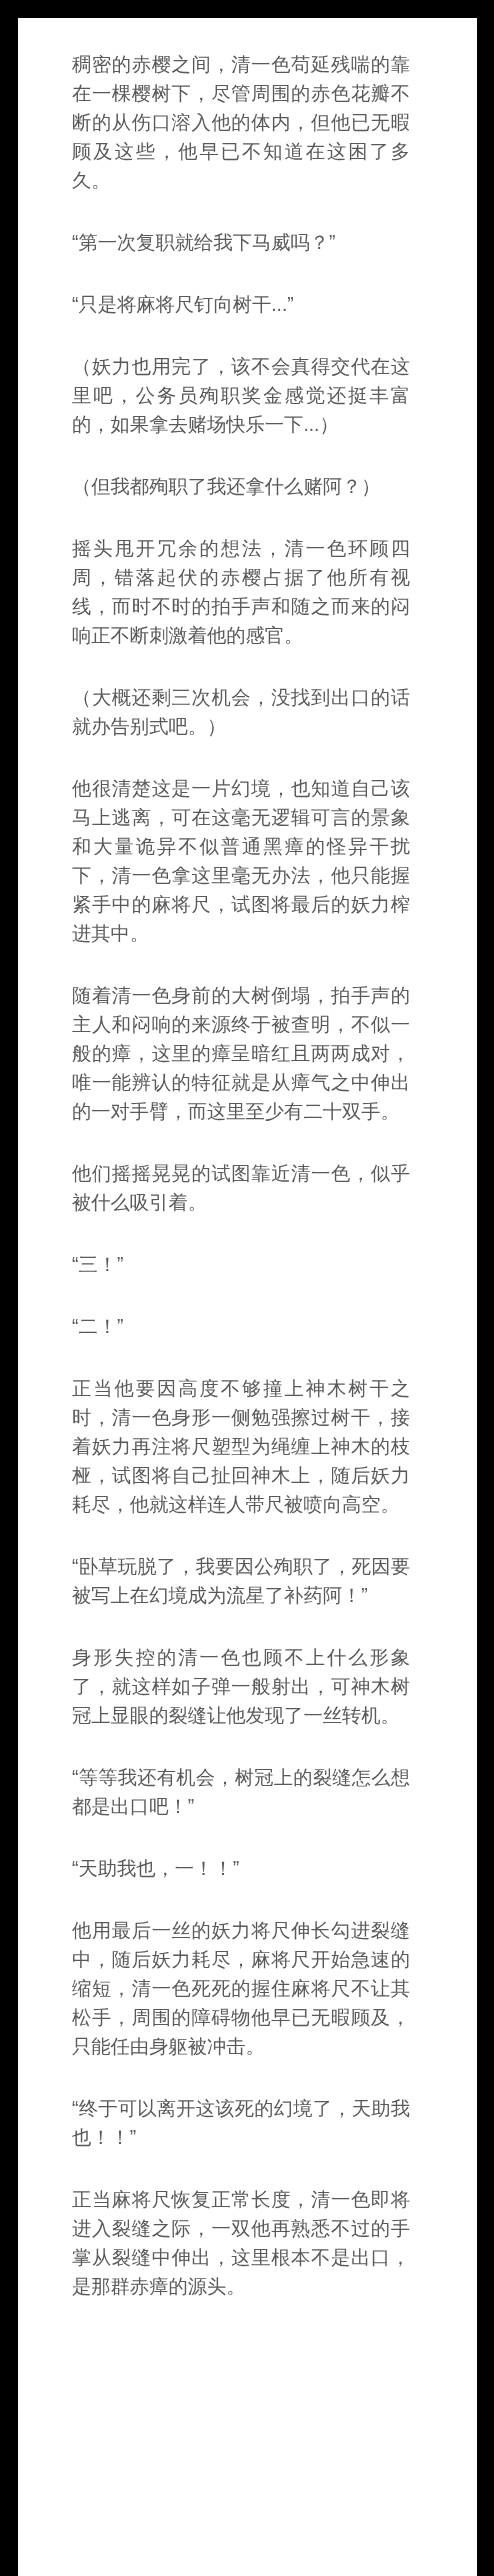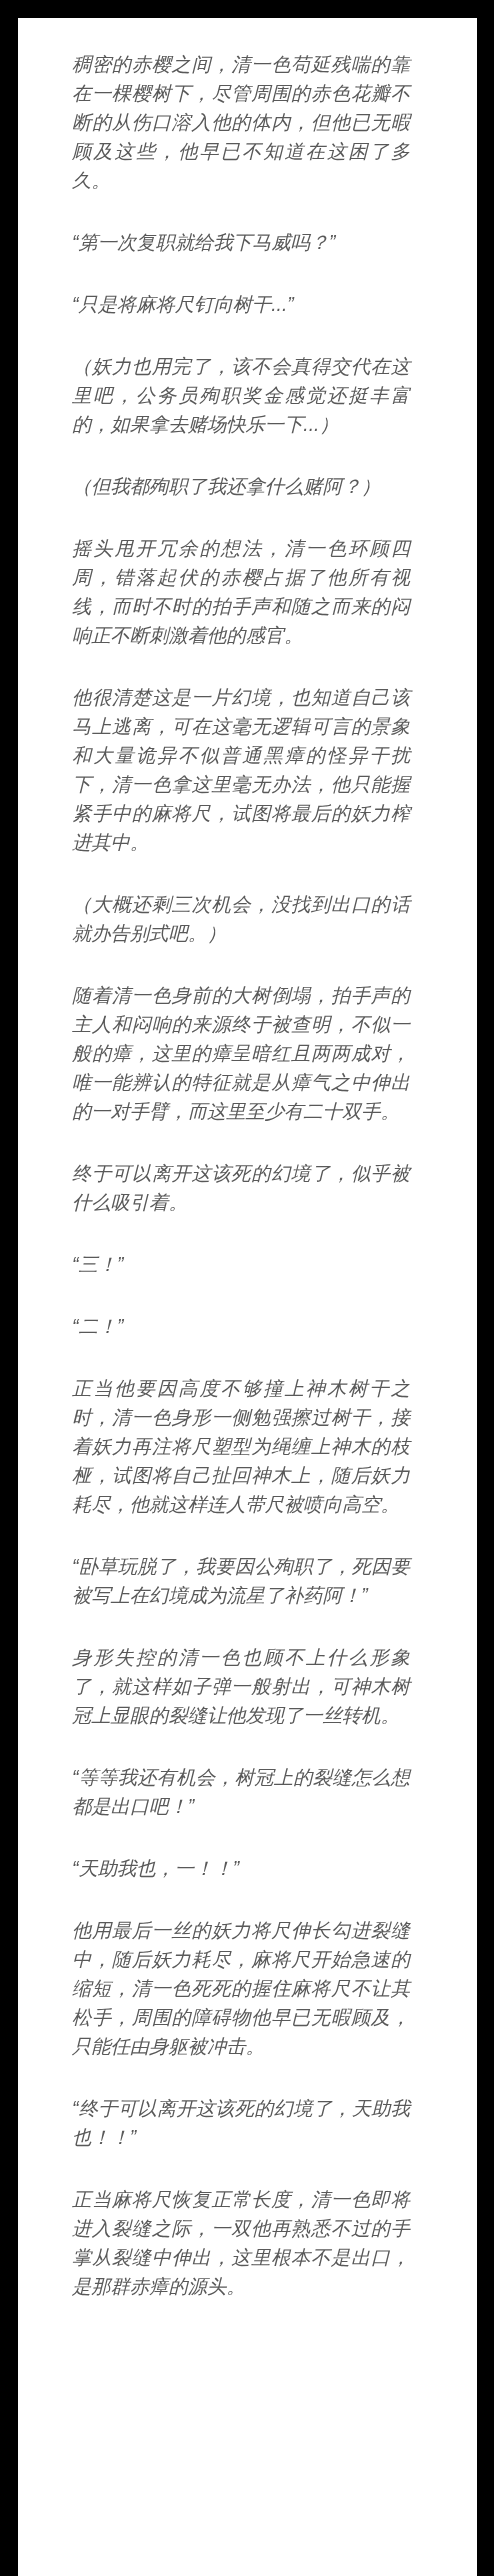--- a/index.html
+++ b/index.html
@@ -31,38 +31,37 @@
     margin: 0 12px 33px 0;
     font-size: 19.3px;
     line-height: 29px;
     font-weight: 500;
     color: var(--ink-color, #595959);
     text-align: justify;
     text-justify: inter-ideograph;
     word-break: normal;
     line-break: strict;
     letter-spacing: 0;
-    font-style: italic;
   }
 </style>
 </head>
 <body style="--frame-color: #000000; --card-color: #ffffff; --ink-color: #595959;">
 
 <div class="reader-card">
   <div class="paragraph-list">
       <p class="para">稠密的赤樱之间，清一色苟延残喘的靠在一棵樱树下，尽管周围的赤色花瓣不断的从伤口溶入他的体内，但他已无暇顾及这些，他早已不知道在这困了多久。</p>
       <p class="para">“第一次复职就给我下马威吗？”</p>
       <p class="para">“只是将麻将尺钉向树干...”</p>
       <p class="para">（妖力也用完了，该不会真得交代在这里吧，公务员殉职奖金感觉还挺丰富的，如果拿去赌场快乐一下...）</p>
       <p class="para">（但我都殉职了我还拿什么赌阿？）</p>
       <p class="para">摇头甩开冗余的想法，清一色环顾四周，错落起伏的赤樱占据了他所有视线，而时不时的拍手声和随之而来的闷响正不断刺激着他的感官。</p>
+      <p class="para">（大概还剩三次机会，没找到出口的话就办告别式吧。）</p>
       <p class="para">他很清楚这是一片幻境，也知道自己该马上逃离，可在这毫无逻辑可言的景象和大量诡异不似普通黑瘴的怪异干扰下，清一色拿这里毫无办法，他只能握紧手中的麻将尺，试图将最后的妖力榨进其中。</p>
-      <p class="para">（大概还剩三次机会，没找到出口的话就办告别式吧。）</p>
       <p class="para">随着清一色身前的大树倒塌，拍手声的主人和闷响的来源终于被查明，不似一般的瘴，这里的瘴呈暗红且两两成对，唯一能辨认的特征就是从瘴气之中伸出的一对手臂，而这里至少有二十双手。</p>
-      <p class="para">终于可以离开这该死的幻境了，似乎被什么吸引着。</p>
+      <p class="para">他们摇摇晃晃的试图靠近清一色，似乎被什么吸引着。</p>
       <p class="para">“三！”</p>
       <p class="para">“二！”</p>
       <p class="para">正当他要因高度不够撞上神木树干之时，清一色身形一侧勉强擦过树干，接着妖力再注将尺塑型为绳缠上神木的枝桠，试图将自己扯回神木上，随后妖力耗尽，他就这样连人带尺被喷向高空。</p>
       <p class="para">“卧草玩脱了，我要因公殉职了，死因要被写上在幻境成为流星了补药阿！”</p>
       <p class="para">身形失控的清一色也顾不上什么形象了，就这样如子弹一般射出，可神木树冠上显眼的裂缝让他发现了一丝转机。</p>
       <p class="para">“等等我还有机会，树冠上的裂缝怎么想都是出口吧！”</p>
       <p class="para">“天助我也，一！！”</p>
       <p class="para">他用最后一丝的妖力将尺伸长勾进裂缝中，随后妖力耗尽，麻将尺开始急速的缩短，清一色死死的握住麻将尺不让其松手，周围的障碍物他早已无暇顾及，只能任由身躯被冲击。</p>
       <p class="para">“终于可以离开这该死的幻境了，天助我也！！”</p>
       <p class="para">正当麻将尺恢复正常长度，清一色即将进入裂缝之际，一双他再熟悉不过的手掌从裂缝中伸出，这里根本不是出口，是那群赤瘴的源头。</p>

